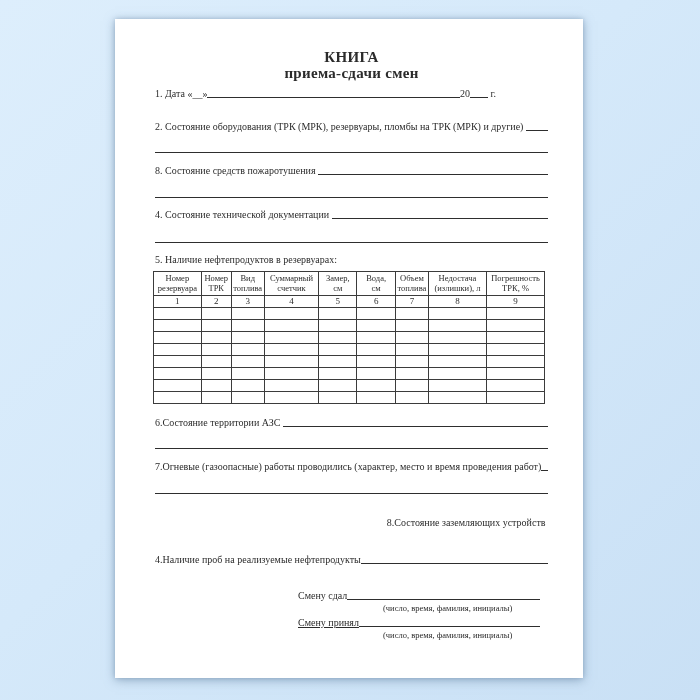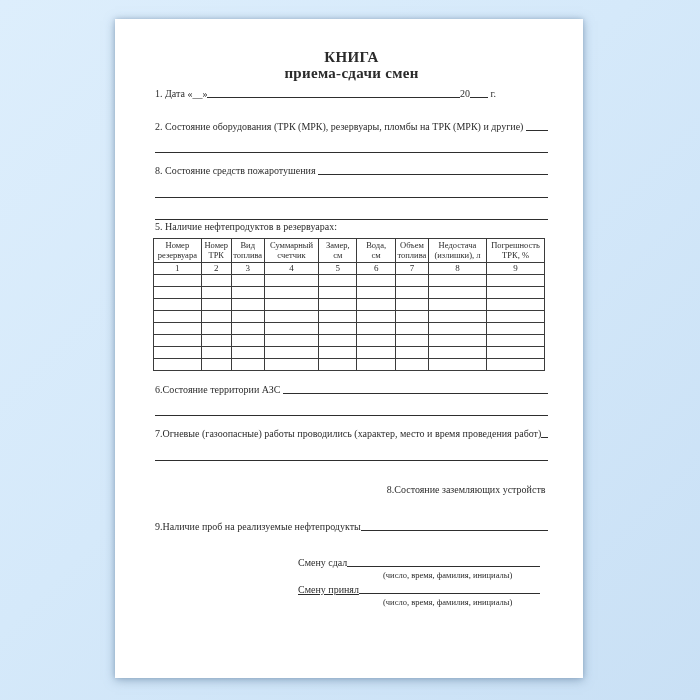--- a/index.html
+++ b/index.html
@@ -54,21 +54,21 @@
     border-bottom: 1px solid #2e2e2e;
     height: 0;
   }
   .date-row { margin-top: 6px; margin-right: 52px; align-items: center; }
   .s2-row { margin-top: 20px; }
   .line-a { margin-top: 19px; }
   .s3-row { margin-top: 11px; }
   .line-b { margin-top: 20px; }
   .s4-row { margin-top: 10px; }
   .line-c { margin-top: 21px; }
-  .s5-row { }
+  .s5-row { margin-top: 10px; }
   table {
     border-collapse: collapse;
     table-layout: fixed;
     width: 392px;
     margin-left: -2px;
     margin-top: 5px;
   }
   th, td {
     border: 1px solid #3b3b3b;
     padding: 0 1px;
@@ -131,20 +131,24 @@
       <span class="fill"></span>
     </div>
     <div class="cont-line line-a"></div>
 
     <div class="row s3-row">
       <span class="lbl">8. Состояние средств пожаротушения </span>
       <span class="fill"></span>
     </div>
     <div class="cont-line line-b"></div>
 
+    <div class="row s4-row">
+      <span class="lbl">4. Состояние технической документации </span>
+      <span class="fill"></span>
+    </div>
     <div class="cont-line line-c"></div>
 
     <div class="row s5-row">
       <span class="lbl">5. Наличие нефтепродуктов в резервуарах:</span>
     </div>
 
     <table>
       <colgroup id="table-cols">
           <col style="width: 12.2%;">
           <col style="width: 7.7%;">
@@ -292,21 +296,21 @@
       <span class="fill"></span>
     </div>
     <div class="cont-line line-e"></div>
 
     <div class="row s8-row">
       <span class="lbl">8.Состояние заземляющих устройств </span>
       <span class="fill"></span>
     </div>
 
     <div class="row s9-row">
-      <span class="lbl">9.Наличие проб на реализуемые нефтепродукты</span>
+      <span class="lbl">4.Наличие проб на реализуемые нефтепродукты</span>
       <span class="fill"></span>
     </div>
 
     <div class="sig-row sig-row-1">
       <span class="lbl">Смену сдал</span>
       <span class="fill"></span>
     </div>
     <div class="sig-caption">(число, время, фамилия, инициалы)</div>
 
     <div class="sig-row sig-row-2">

